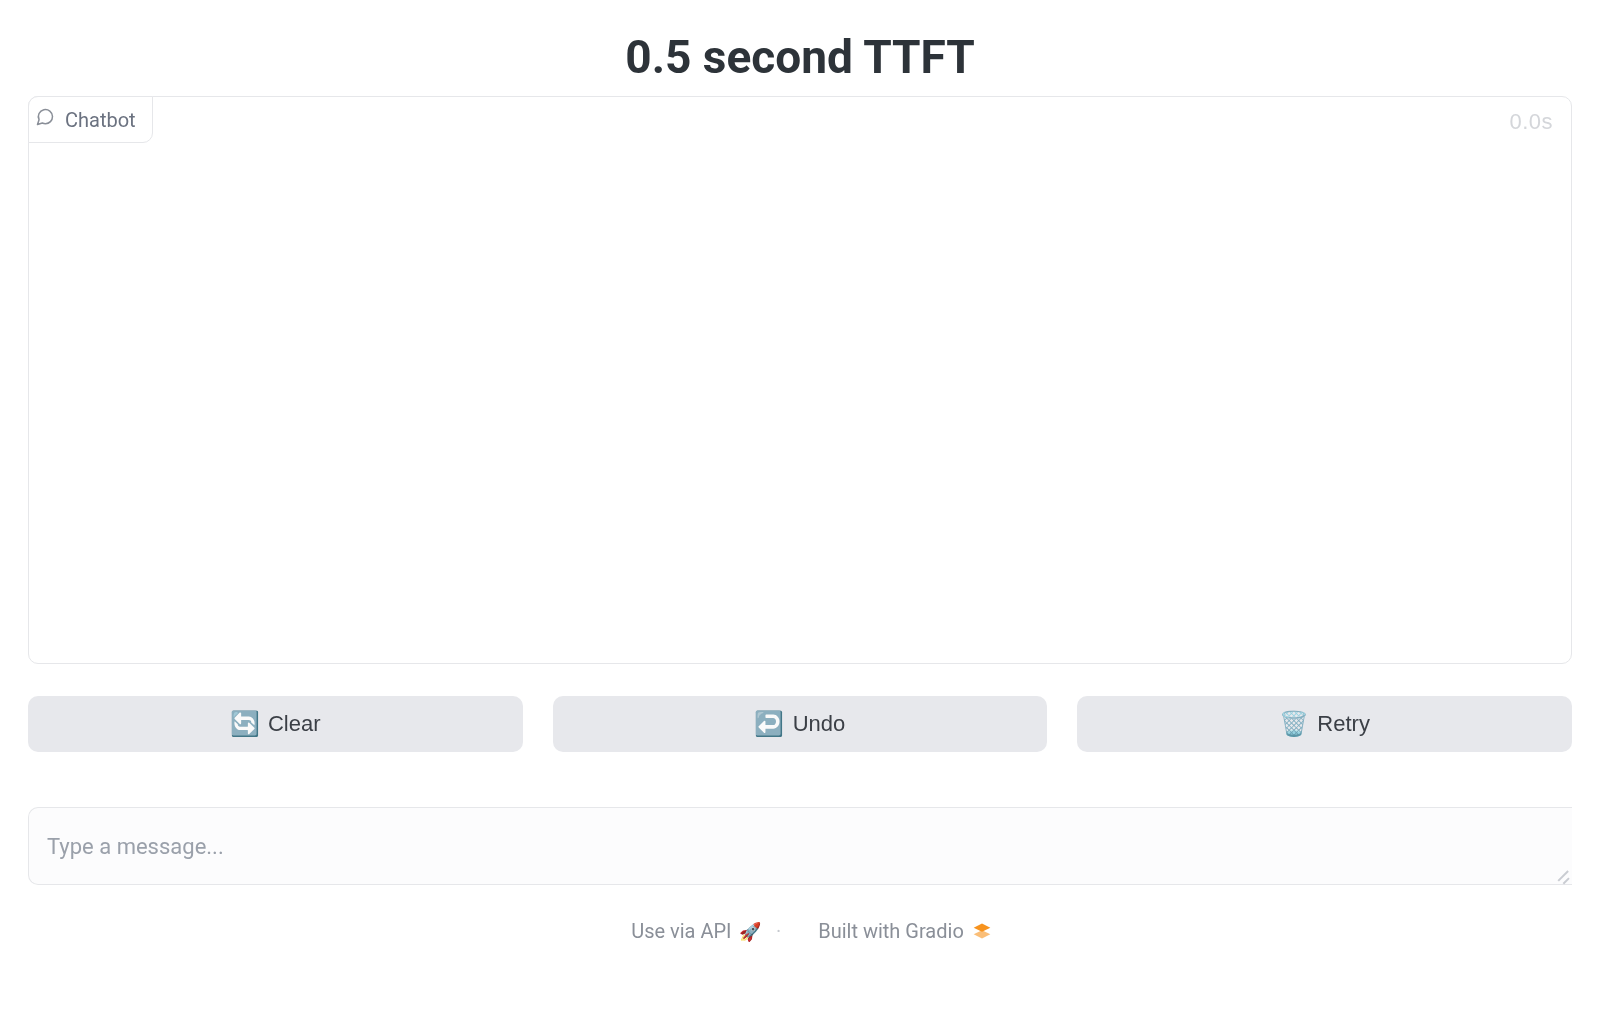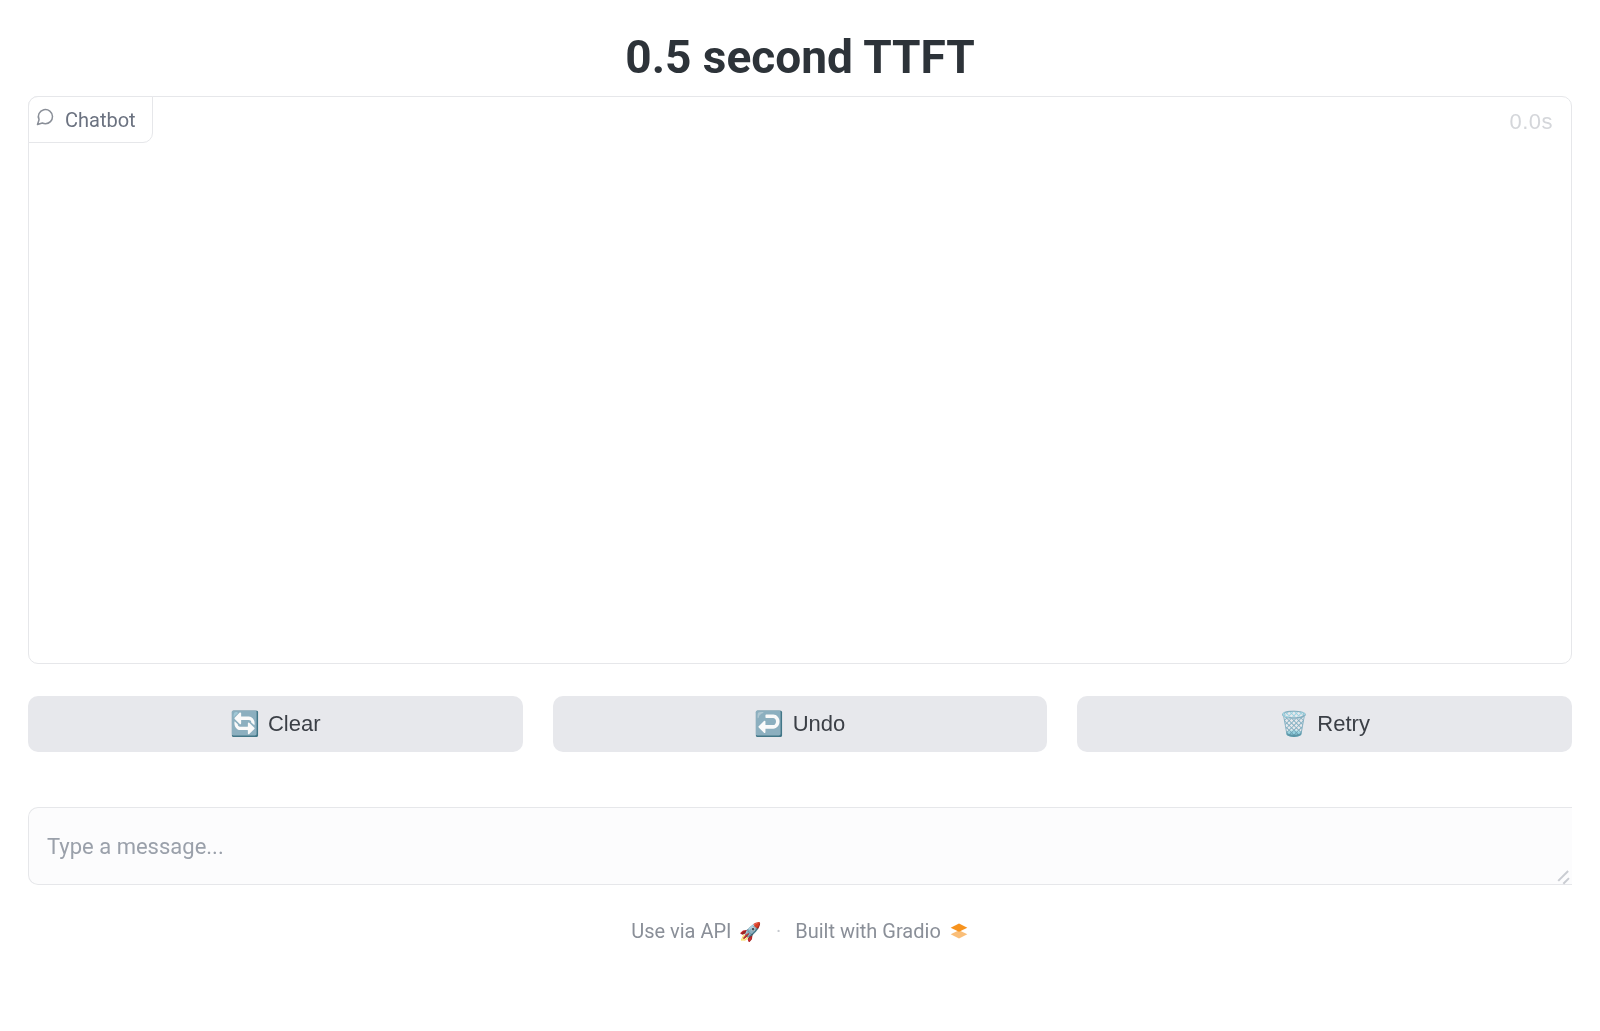--- a/index.html
+++ b/index.html
@@ -130,21 +130,21 @@
   .footer {
     display: flex;
     align-items: center;
     justify-content: center;
     gap: 14px;
     margin-top: 34px;
     color: #8a8f98;
     font-size: 20px;
   }
   .footer .dot { color: #c6c9cf; }
-  .footer-link { display: inline-flex; align-items: center; gap: 8px; cursor: pointer; }
+  .footer-link { display: inline-flex; align-items: center; gap: 8px; cursor: pointer; margin-left: 23px; }
   .rocket { font-size: 18px; }
   .gradio-logo {
     display: inline-block;
     width: 20px; height: 20px;
     position: relative;
   }
   .gradio-logo svg { width: 20px; height: 20px; }
 </style>
 </head>
 <body>

